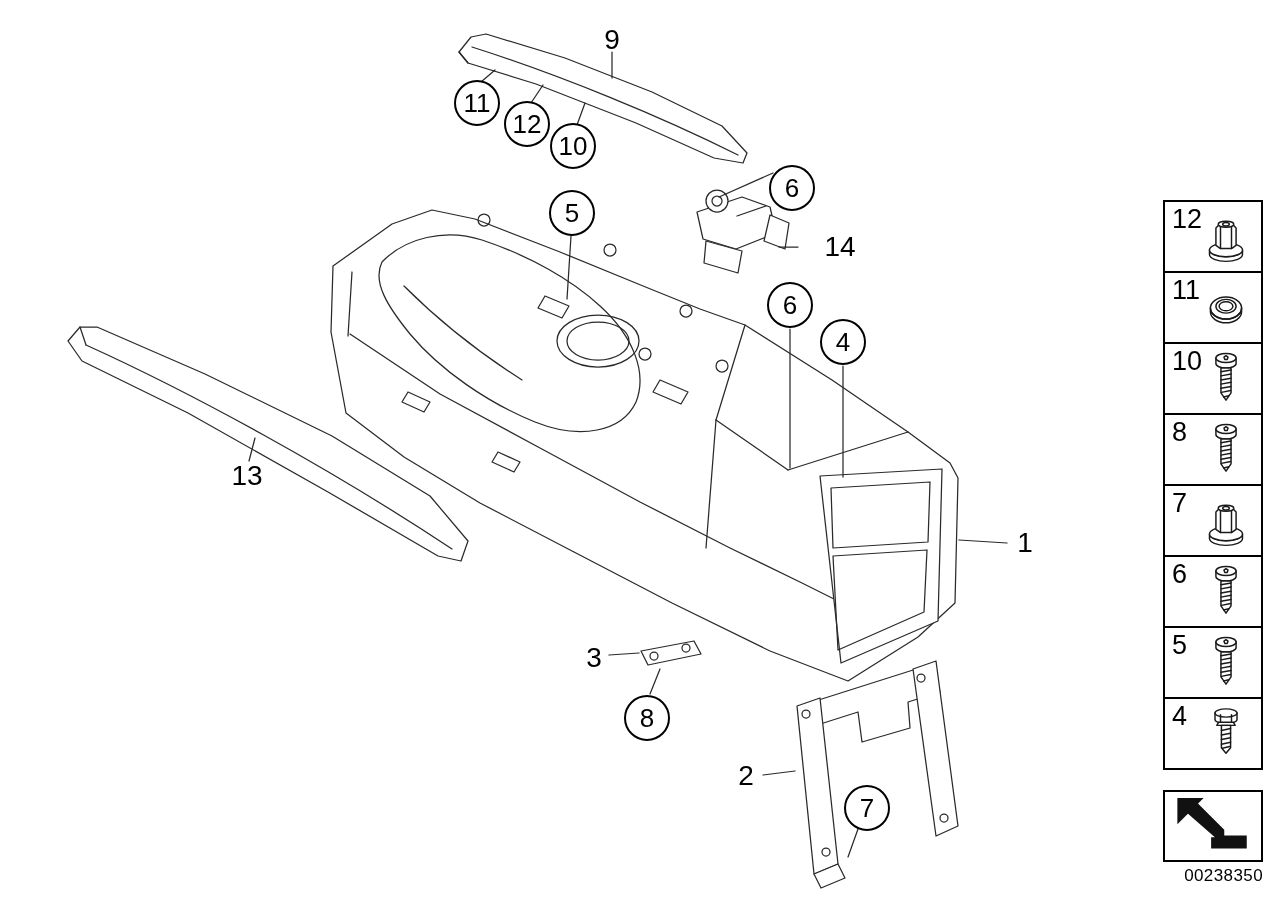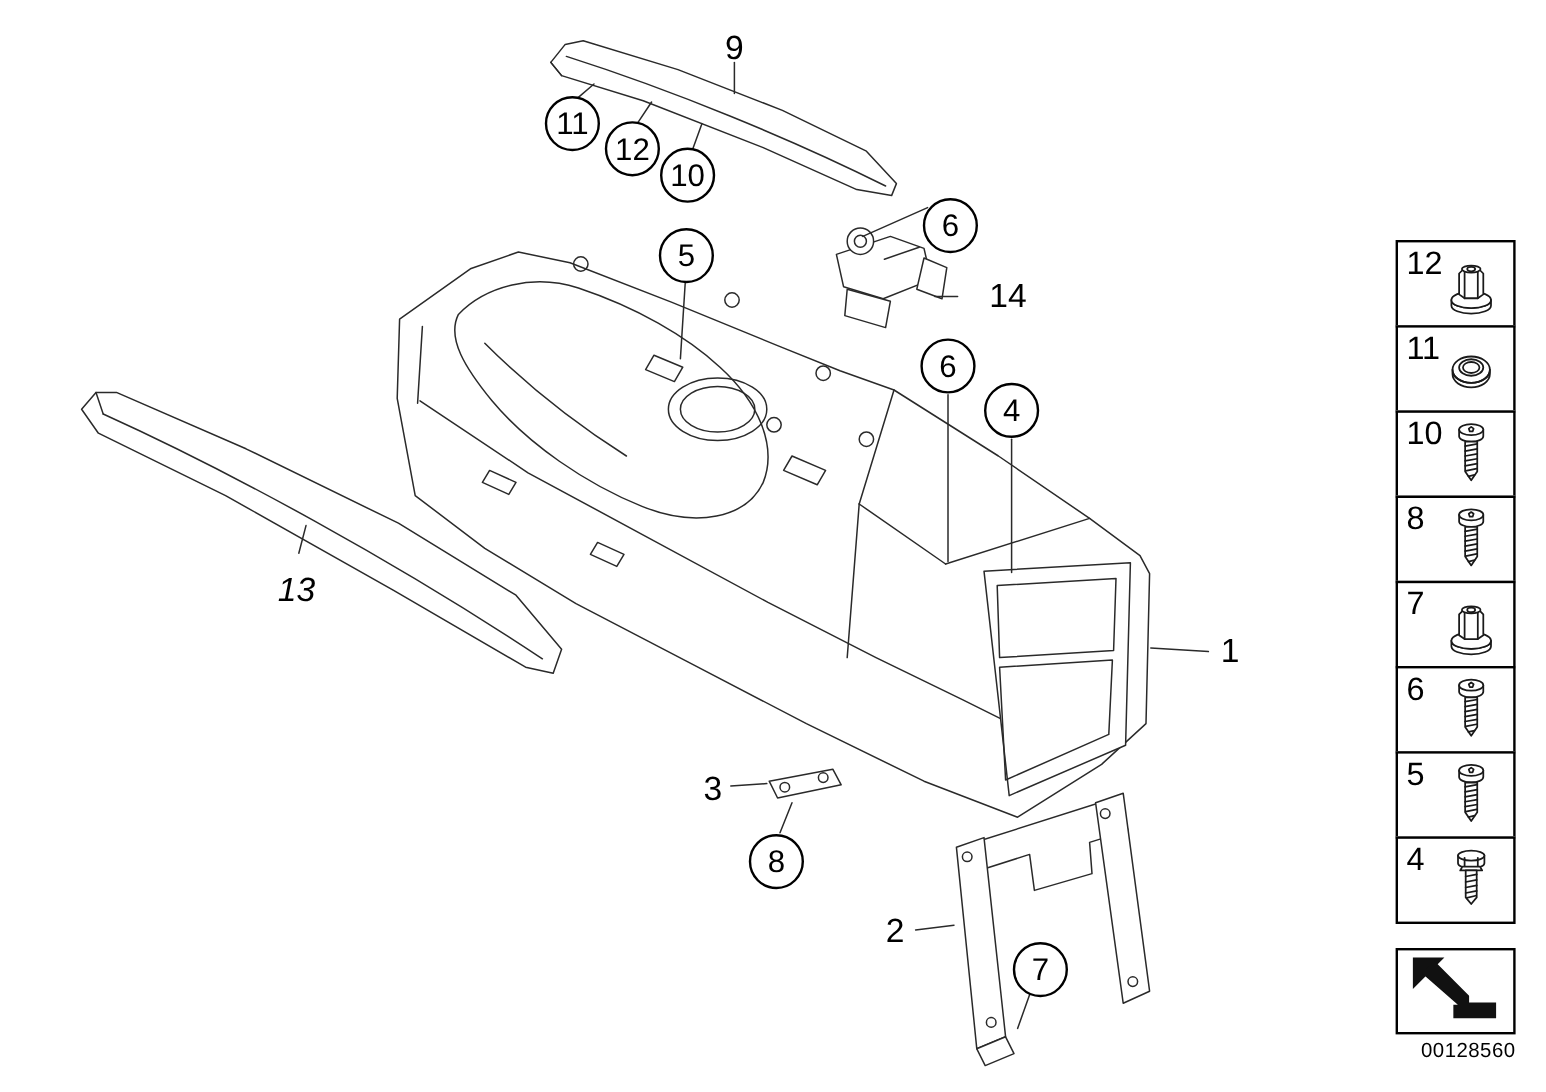--- a/index.html
+++ b/index.html
@@ -169,21 +169,21 @@
   <div class="callout-layer">
       <div class="callout" style="left: 612px; top: 40px;">9</div>
       <div class="callout circled" style="left: 477px; top: 103px;">11</div>
       <div class="callout circled" style="left: 527px; top: 124px;">12</div>
       <div class="callout circled" style="left: 573px; top: 146px;">10</div>
       <div class="callout circled" style="left: 572px; top: 213px;">5</div>
       <div class="callout circled" style="left: 792px; top: 188px;">6</div>
       <div class="callout" style="left: 820px; top: 247px; margin-left: 20px;">14</div>
       <div class="callout circled" style="left: 790px; top: 305px;">6</div>
       <div class="callout circled" style="left: 843px; top: 342px;">4</div>
-      <div class="callout" style="left: 247px; top: 492px; font-style: italic;">13</div>
+      <div class="callout" style="left: 247px; top: 476px;">13</div>
       <div class="callout" style="left: 1025px; top: 543px;">1</div>
       <div class="callout" style="left: 594px; top: 658px;">3</div>
       <div class="callout circled" style="left: 647px; top: 718px;">8</div>
       <div class="callout" style="left: 746px; top: 776px;">2</div>
       <div class="callout circled" style="left: 867px; top: 808px;">7</div>
     </div>
 
   <div class="legend">
       <div class="fastener-box">
         <div class="fastener-num">12</div>
@@ -306,15 +306,15 @@
 
   <div class="arrow-box">
     <svg viewBox="0 0 88 64" xmlns="http://www.w3.org/2000/svg">
       <g fill="#111">
         <polygon points="6,2 34,2 6,30"></polygon>
         <path d="M14,16 L25,5 L56,36 L56,42 L80,42 L80,56 L42,56 L42,44 L46,44 Z"></path>
       </g>
     </svg>
   </div>
 
-  <div class="diagram-id">00128560</div>
+  <div class="diagram-id">00238350</div>
 
 </div>
 
 </body></html>

